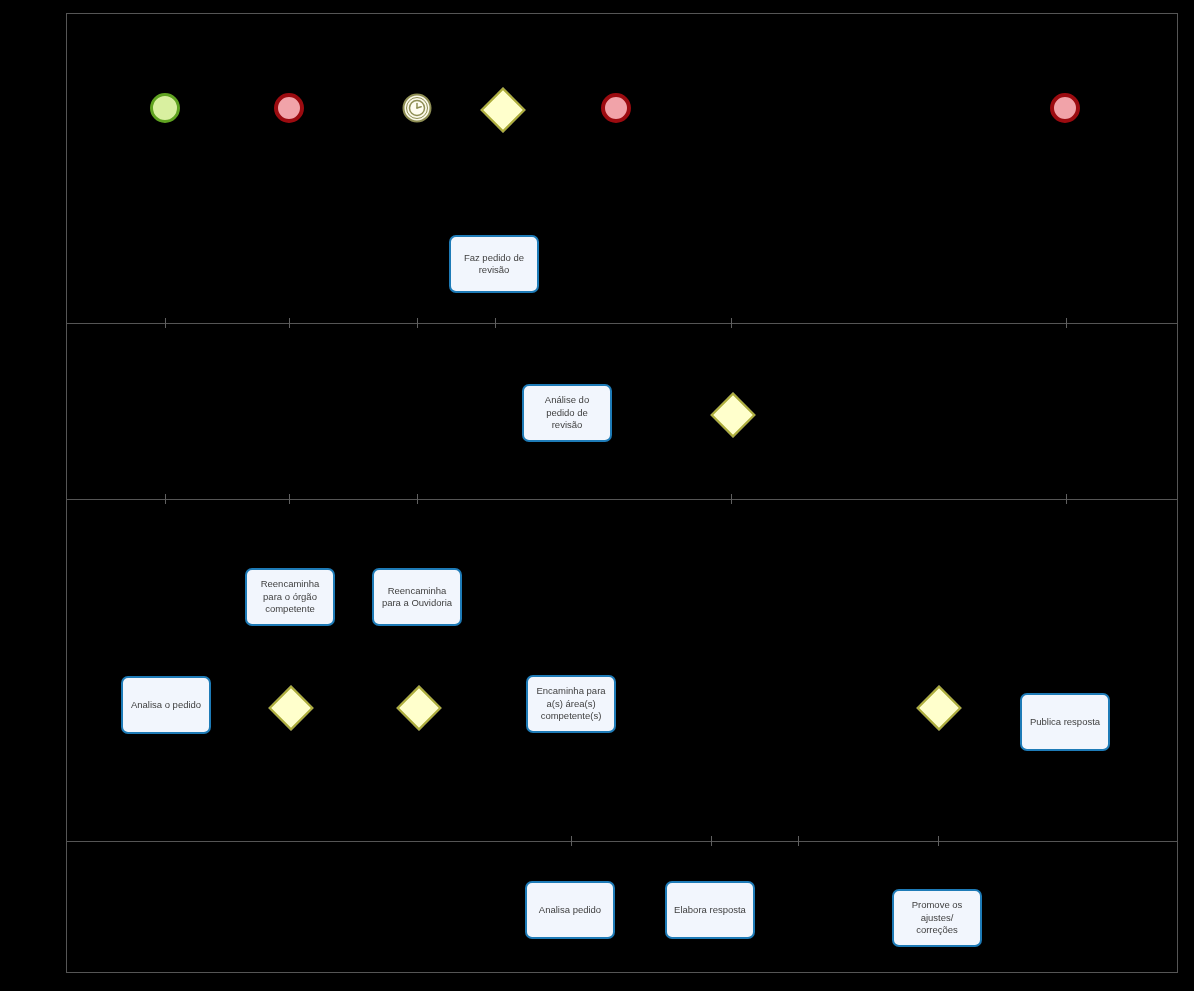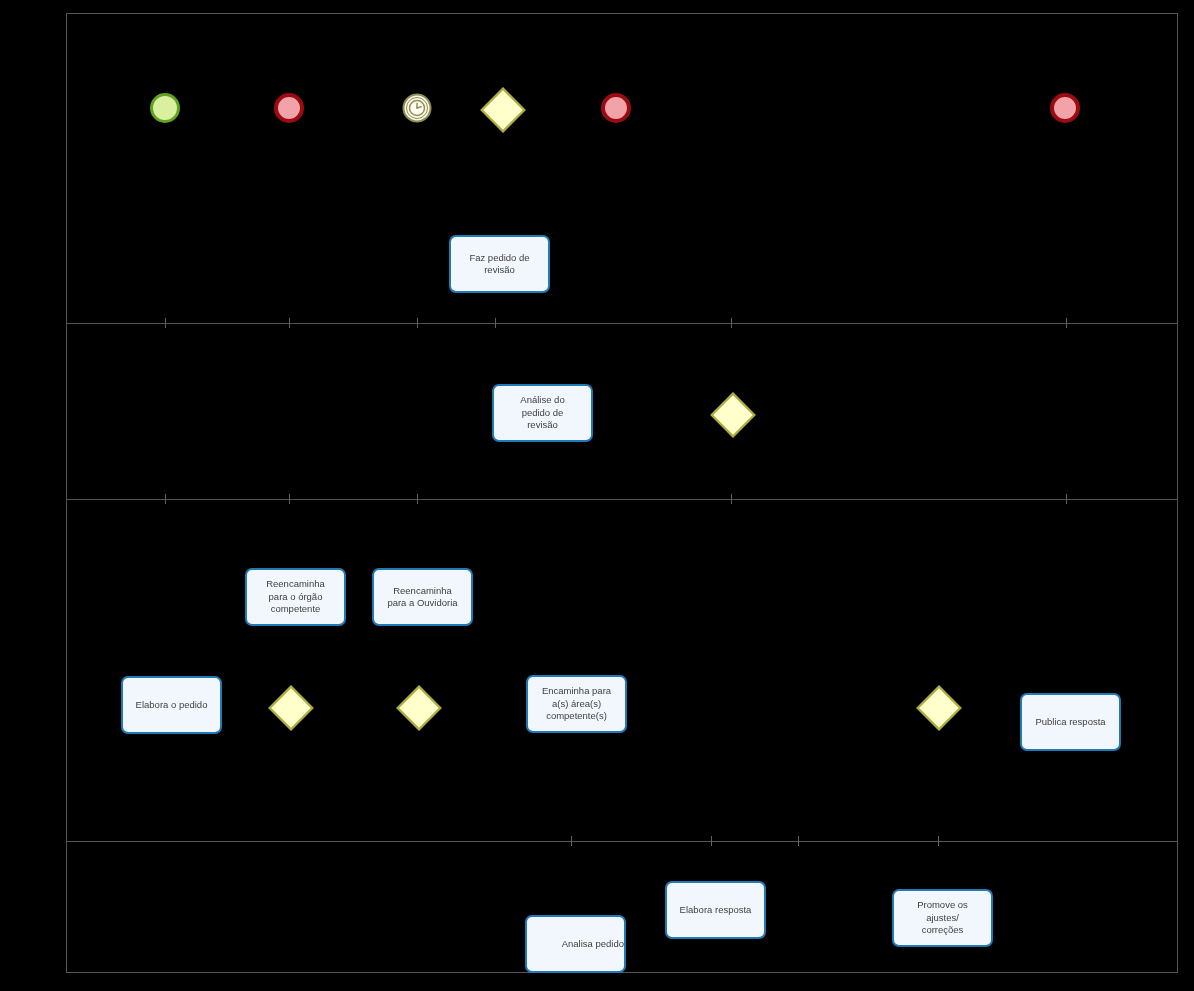--- a/index.html
+++ b/index.html
@@ -32,21 +32,21 @@
     background: #555555;
   }
   .tick {
     position: absolute;
     width: 1px;
     height: 10px;
     background: #606060;
   }
   .task {
     position: absolute;
-    width: 101px;
+    width: 90px;
     height: 58px;
     background: #f2f6fd;
     border: 2px solid #1e7bb7;
     border-radius: 7px;
     box-sizing: border-box;
     display: flex;
     align-items: center;
     justify-content: center;
     text-align: center;
     color: #3f3f3f;
@@ -131,53 +131,53 @@
 
   <div class="gateway" style="left:487px;top:94px;"></div>
   <div class="event end" style="left:601px;top:93px;"></div>
   <div class="event end" style="left:1050px;top:93px;"></div>
 
   <div class="task" style="left:449px;top:235px;">
     <span>Faz pedido de
 revisão</span>
   </div>
 
-  <div class="task" style="left:492px;top:384px;">
+  <div class="task" style="left:522px;top:384px;">
     <span>Análise do
 pedido de
 revisão</span>
   </div>
   <div class="gateway" style="left:717px;top:399px;"></div>
 
   <div class="task" style="left:245px;top:568px;">
     <span>Reencaminha
 para o órgão
 competente</span>
   </div>
   <div class="task" style="left:372px;top:568px;">
     <span>Reencaminha
 para a Ouvidoria</span>
   </div>
 
   <div class="task" style="left:121px;top:676px;">
-    <span>Elabora o pedido</span>
+    <span>Analisa o pedido</span>
   </div>
   <div class="gateway" style="left:275px;top:692px;"></div>
   <div class="gateway" style="left:403px;top:692px;"></div>
   <div class="task" style="left:526px;top:675px;">
     <span>Encaminha para
 a(s) área(s)
 competente(s)</span>
   </div>
   <div class="gateway" style="left:923px;top:692px;"></div>
   <div class="task" style="left:1020px;top:693px;">
     <span>Publica resposta</span>
   </div>
 
-  <div class="task" style="left:525px;top:915px;justify-content:flex-end;">
+  <div class="task" style="left:525px;top:881px;">
     <span>Analisa pedido</span>
   </div>
   <div class="task" style="left:665px;top:881px;">
     <span>Elabora resposta</span>
   </div>
   <div class="task" style="left:892px;top:889px;">
     <span>Promove os
 ajustes/
 correções</span>
   </div>

